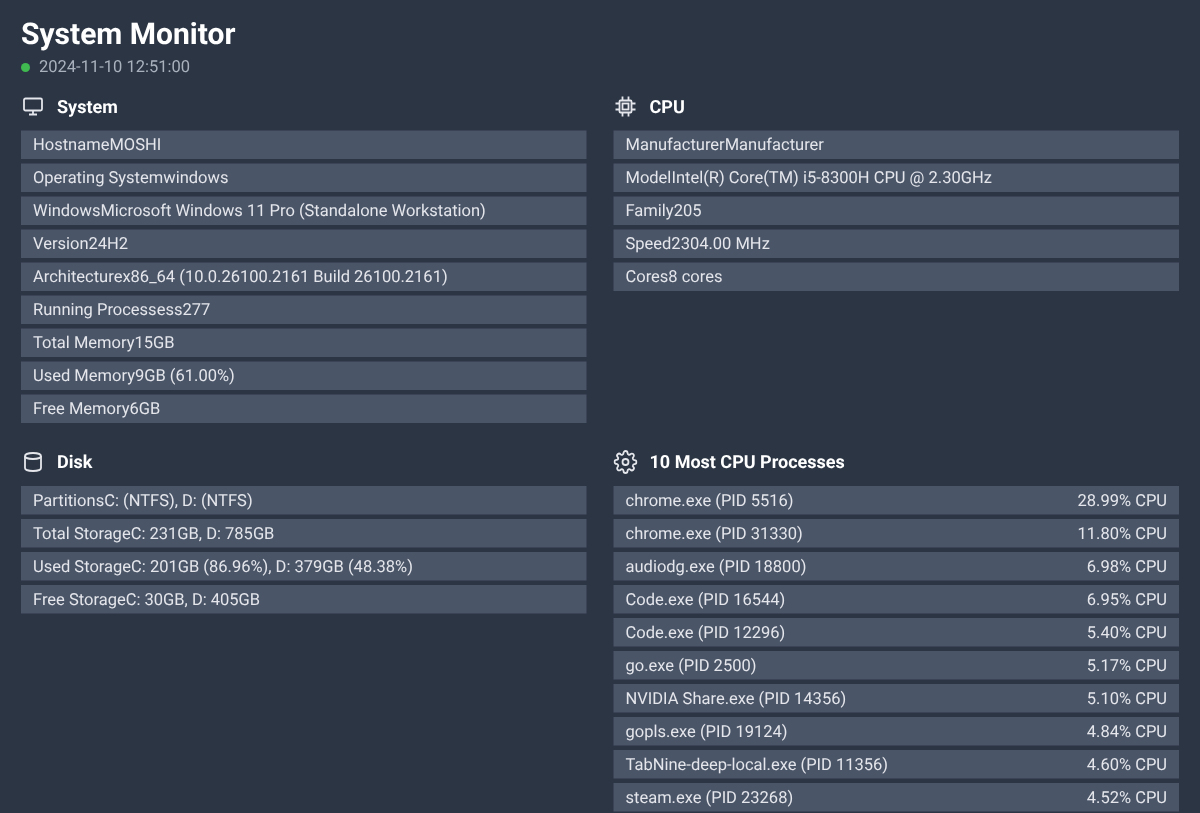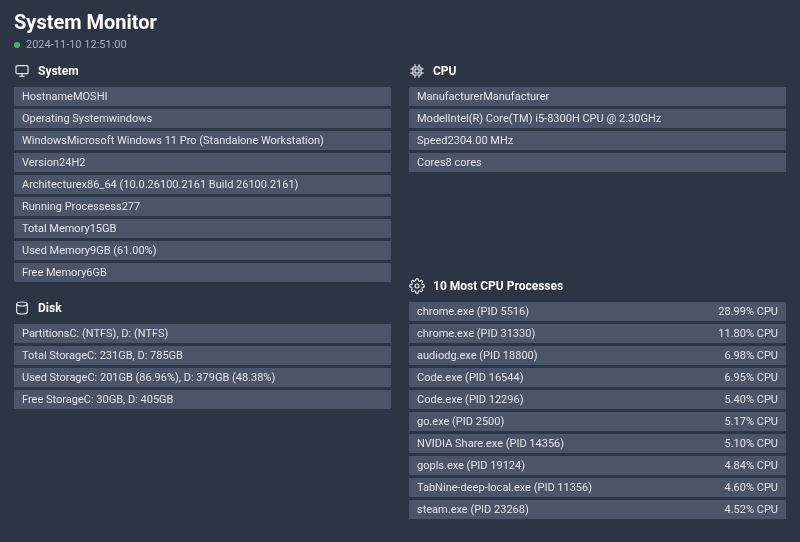--- a/index.html
+++ b/index.html
@@ -220,20 +220,24 @@
         <div class="rows">
           <div class="row">
               <span class="label">Manufacturer</span>
               <span class="value">Manufacturer</span>
             </div>
           <div class="row">
               <span class="label">Model</span>
               <span class="value">Intel(R) Core(TM) i5-8300H CPU @ 2.30GHz</span>
             </div>
           <div class="row">
+              <span class="label">Family</span>
+              <span class="value">205</span>
+            </div>
+          <div class="row">
               <span class="label">Speed</span>
               <span class="value">2304.00 MHz</span>
             </div>
           <div class="row">
               <span class="label">Cores</span>
               <span class="value">8 cores</span>
             </div>
         </div>
       </div>
 

